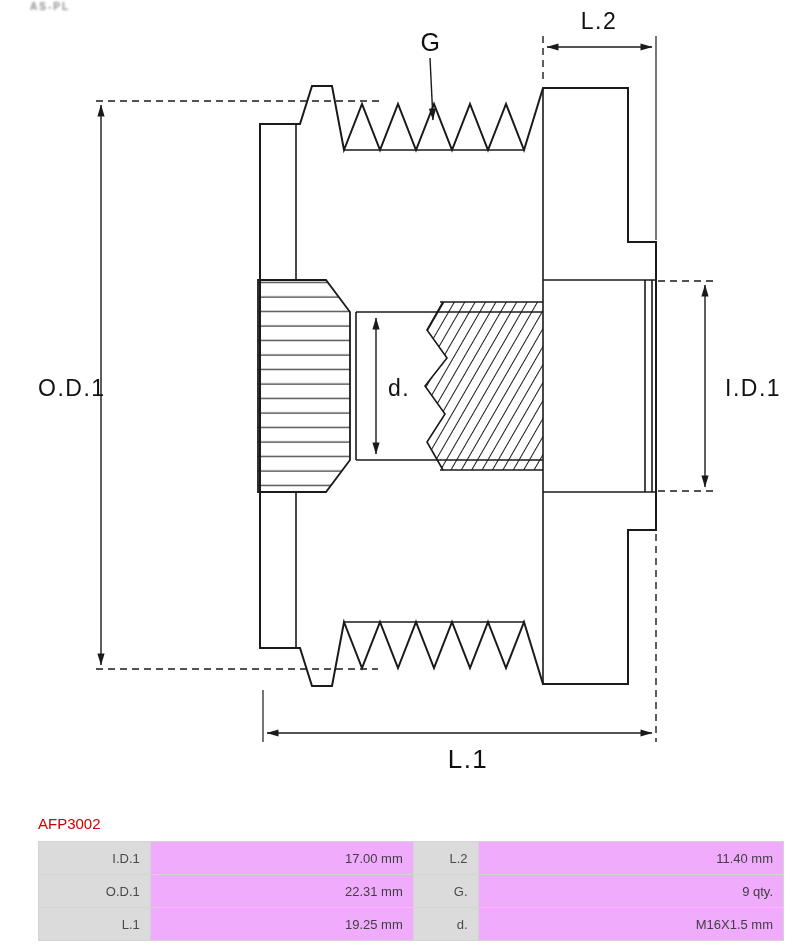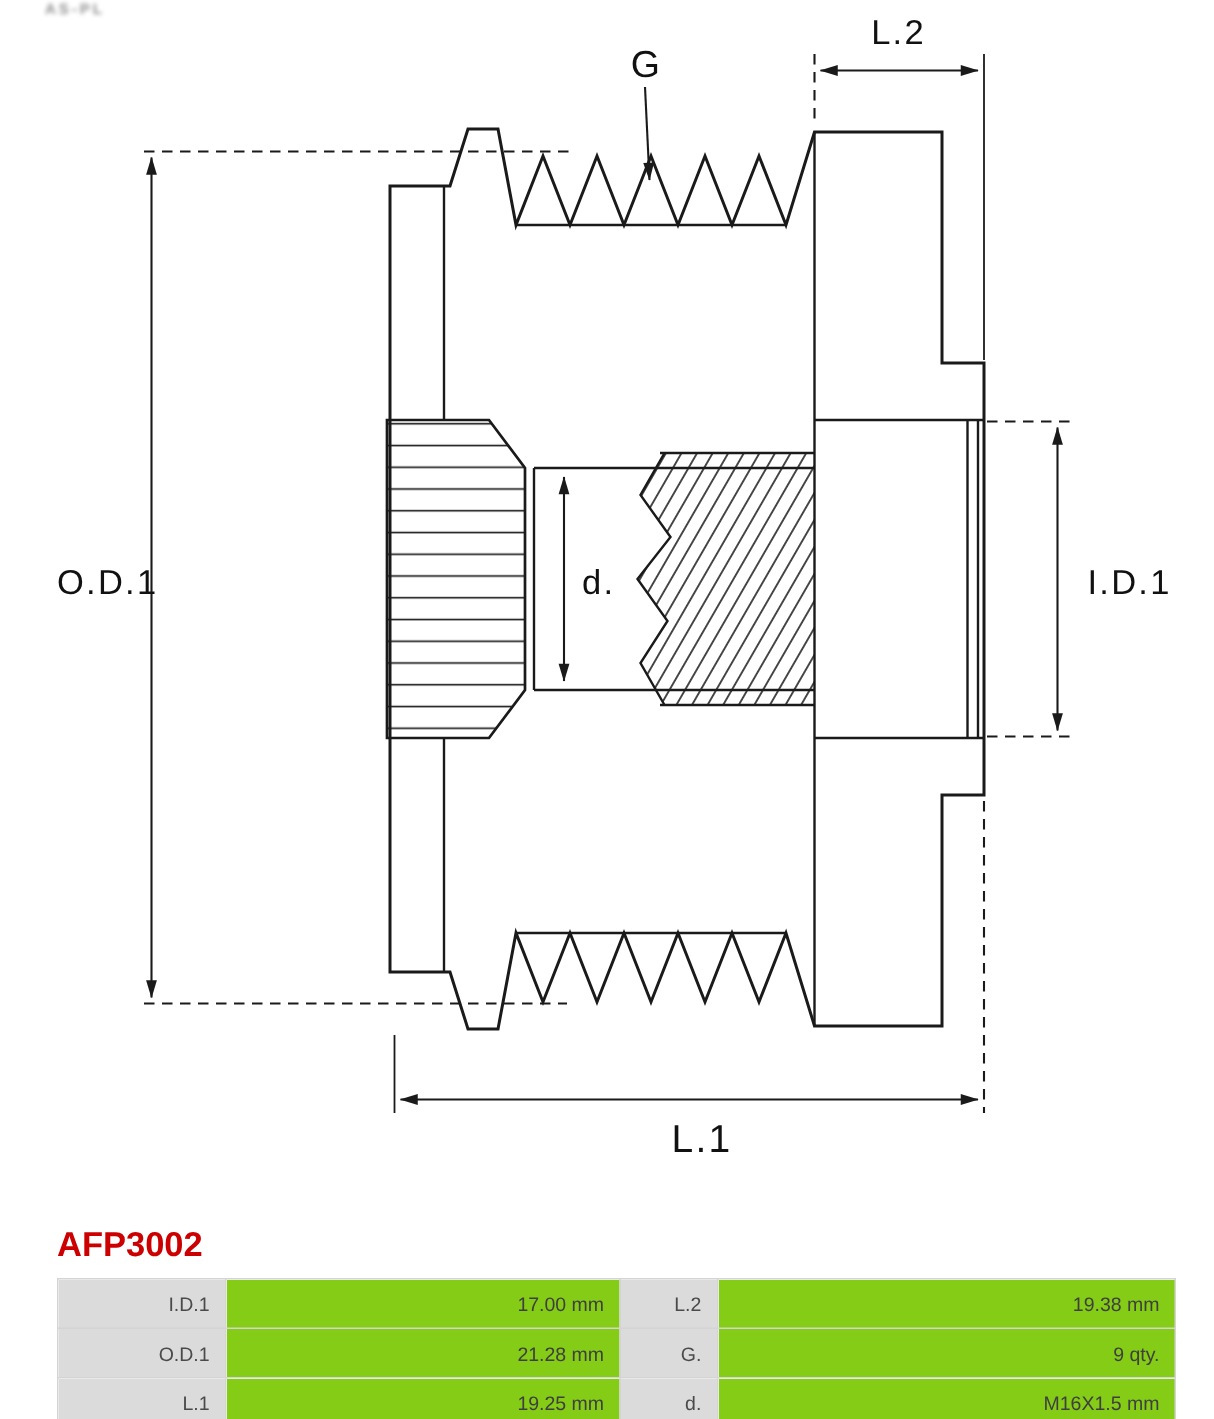--- a/index.html
+++ b/index.html
@@ -12,32 +12,32 @@
     font-size:10px; font-weight:bold; letter-spacing:2px;
     color:#8f8f8f; filter:blur(1.3px); user-select:none;
   }
   svg text {
     font-family:"Liberation Sans", sans-serif;
     fill:#111111; letter-spacing:1.5px;
   }
   .content { padding-left:38px; padding-right:25px; }
   .part-number {
     display:block; margin:13px 0 9px 0;
-    color:#cc0000; font-size:23px; text-decoration:none; font-weight:700;
+    color:#cc0000; font-size:15px; text-decoration:none; font-weight:400;
   }
   table.spec {
     border-collapse:collapse; width:746px; table-layout:fixed;
     font-size:13px; color:#4a4a4a;
   }
   table.spec td {
     border:1px solid #d4d4d4; padding:8px 10px; text-align:right;
     height:16px; overflow:hidden; white-space:nowrap;
   }
   table.spec td.lbl { background:#dbdbdb; color:#4a4a4a; }
-  table.spec td.val { background:#84cc16; color:#3f3f3f; }
+  table.spec td.val { background:#f0abfc; color:#3f3f3f; }
 </style>
 </head>
 <body>
 
 
 
 <div class="watermark">AS-PL</div>
 
 <svg width="809" height="798" viewBox="0 0 809 798" xmlns="http://www.w3.org/2000/svg">
   <defs>
@@ -132,25 +132,25 @@
       <col style="width:15%">
         <col style="width:35.3%">
         <col style="width:8.7%">
         <col style="width:41%">
     </colgroup>
     <tbody>
       <tr>
         <td class="lbl">I.D.1</td>
         <td class="val">17.00 mm</td>
         <td class="lbl">L.2</td>
-        <td class="val">19.38 mm</td>
+        <td class="val">11.40 mm</td>
       </tr>
       <tr>
         <td class="lbl">O.D.1</td>
-        <td class="val">21.28 mm</td>
+        <td class="val">22.31 mm</td>
         <td class="lbl">G.</td>
         <td class="val">9 qty.</td>
       </tr>
       <tr>
         <td class="lbl">L.1</td>
         <td class="val">19.25 mm</td>
         <td class="lbl">d.</td>
         <td class="val">M16X1.5 mm</td>
       </tr>
     </tbody>

